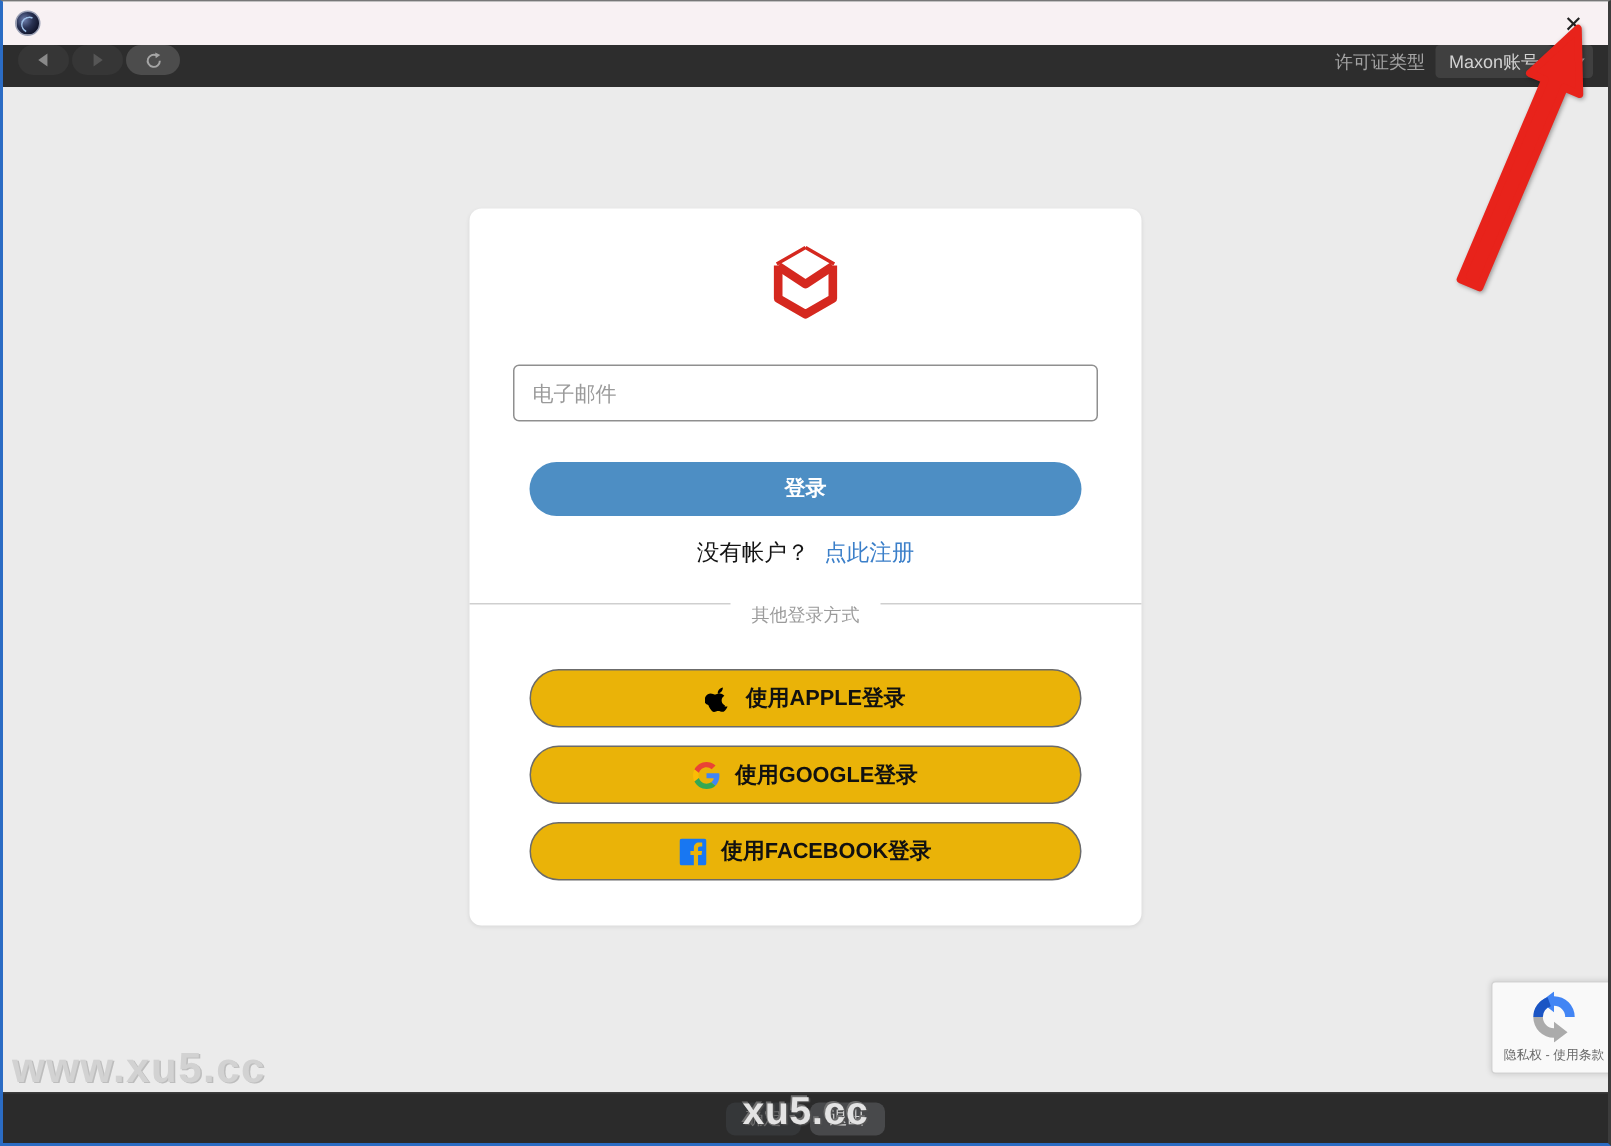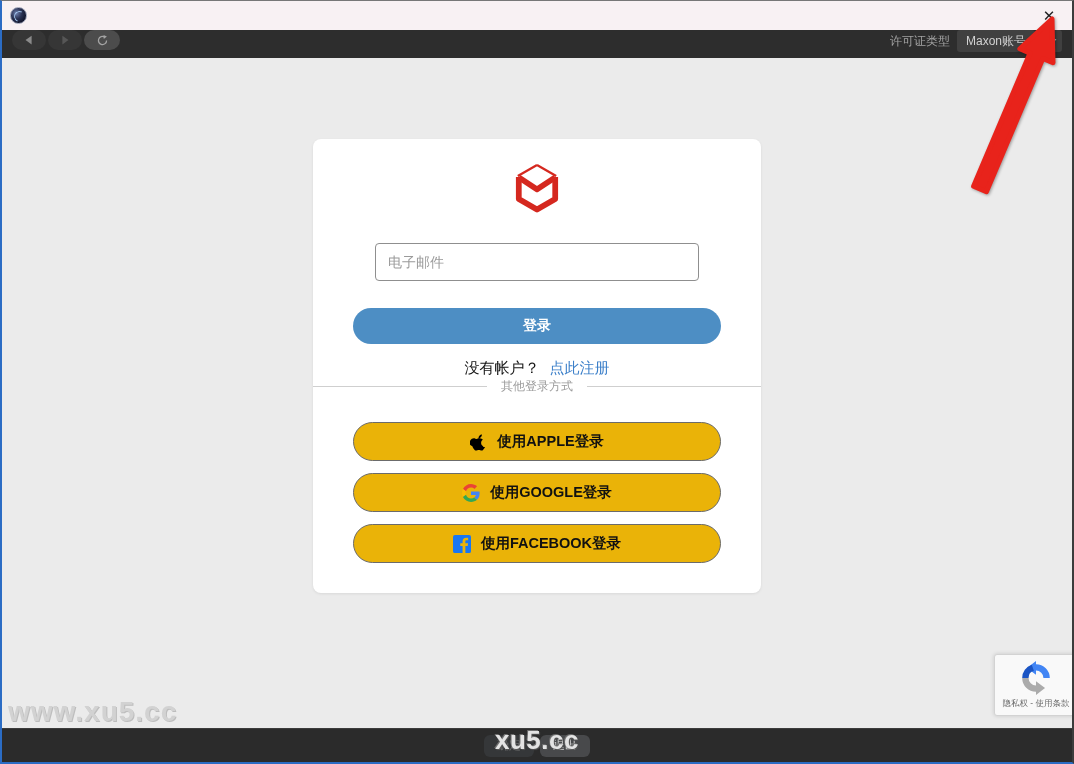--- a/index.html
+++ b/index.html
@@ -52,33 +52,33 @@
   .card{
     margin-top:81px; width:448px; background:#fff; border-radius:8px;
     box-shadow:0 1px 3px rgba(0,0,0,0.08);
     display:flex; flex-direction:column; align-items:center;
     padding-bottom:30px;
   }
   .maxon-logo{ margin-top:24px; }
   .sso-heading{ margin-top:18px; font-size:22px; font-weight:700; color:#141414;
     letter-spacing:1px; }
   .email-input{
-    margin-top:30px; width:324px; height:38px; border:1px solid #8f8f8f; border-radius:4px;
+    margin-top:30px; width:390px; height:38px; border:1px solid #8f8f8f; border-radius:4px;
     font-size:14px; padding:0 12px; color:#222; outline:none; background:#fff;
     font-family:"Liberation Sans","DejaVu Sans",sans-serif;
   }
   .email-input::placeholder{ color:#9a9a9a; }
   .login-btn{
     margin-top:27px; width:368px; height:36px; border:none; border-radius:18px;
     background:#4d8ec4; color:#fff; font-size:14px; font-weight:700; cursor:pointer;
     font-family:"Liberation Sans","DejaVu Sans",sans-serif;
   }
   .signup-row{ margin-top:15px; font-size:15px; color:#141414; display:flex; gap:10px; }
   .register-link{ color:#3b7fc9; text-decoration:none; cursor:pointer; }
-  .divider{ width:100%; display:flex; align-items:center; }
+  .divider{ margin-top:24px; width:100%; display:flex; }
   .divider .line{ flex:1; height:1px; background:#cfcfcf; }
   .divider .divider-text{ font-size:12px; color:#9b9b9b; padding:0 14px; white-space:nowrap; }
   .social-btn{
     margin-top:12px; width:368px; height:39px; border:1px solid #6b6b6b; border-radius:20px;
     background:#eab308; display:flex; align-items:center; justify-content:center; gap:10px;
     font-size:14.5px; font-weight:700; color:#111; cursor:pointer;
     font-family:"Liberation Sans","DejaVu Sans",sans-serif;
   }
   .social-btn.first{ margin-top:27px; }
   

